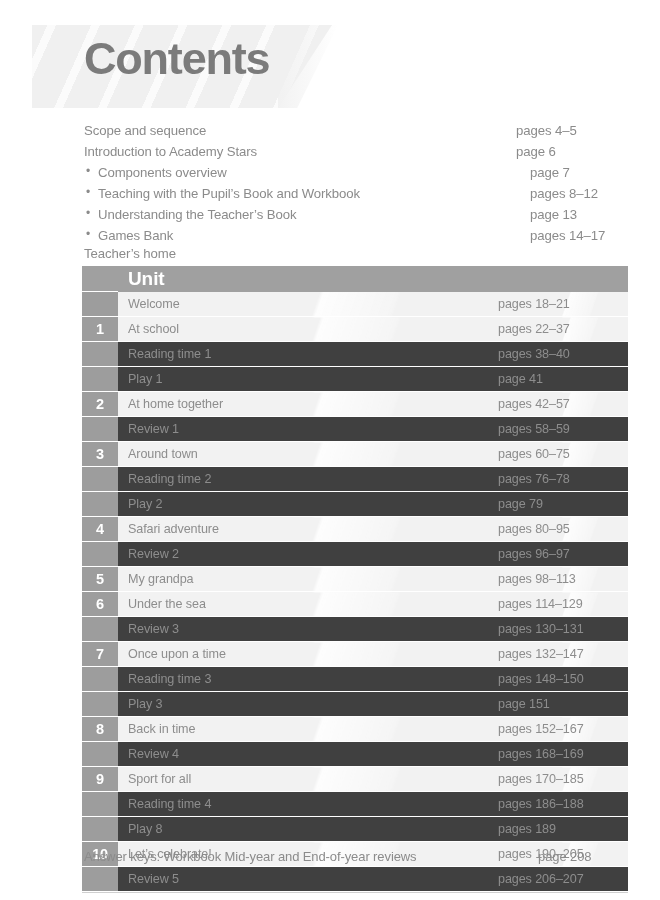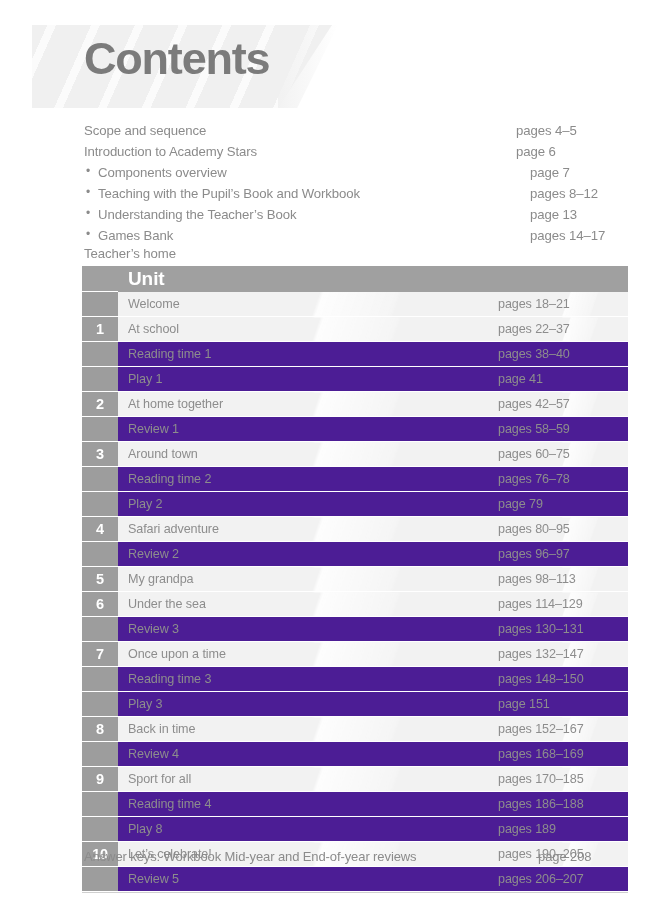--- a/index.html
+++ b/index.html
@@ -173,21 +173,21 @@
         rgba(255,255,255,0) 0%,
         rgba(255,255,255,0) 52%,
         rgba(255,255,255,0.85) 53%,
         rgba(255,255,255,0.25) 72%,
         rgba(255,255,255,0) 73%),
       #f2f2f2;
   }
   
   .row.dark .name-cell,
   .row.dark .pg-cell {
-    background: #4c1d95;
+    background: #404040;
   }
 
   .table-bottom-edge {
     position: absolute;
     left: 50px;
     width: 546px;
     height: 1px;
     background: #cfcfcf;
   }
 

